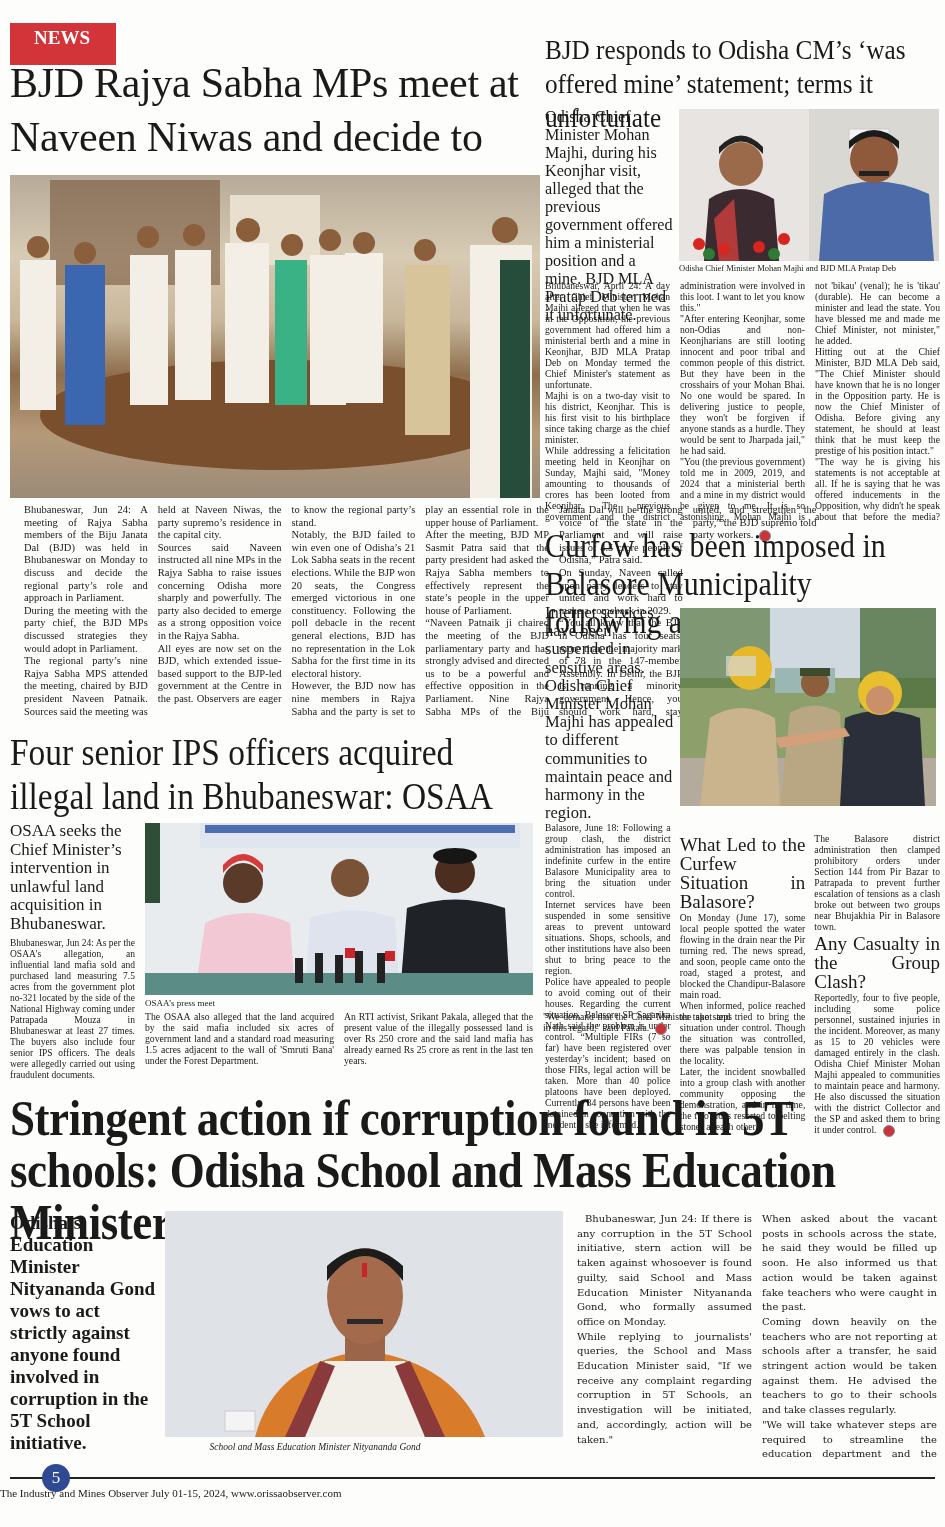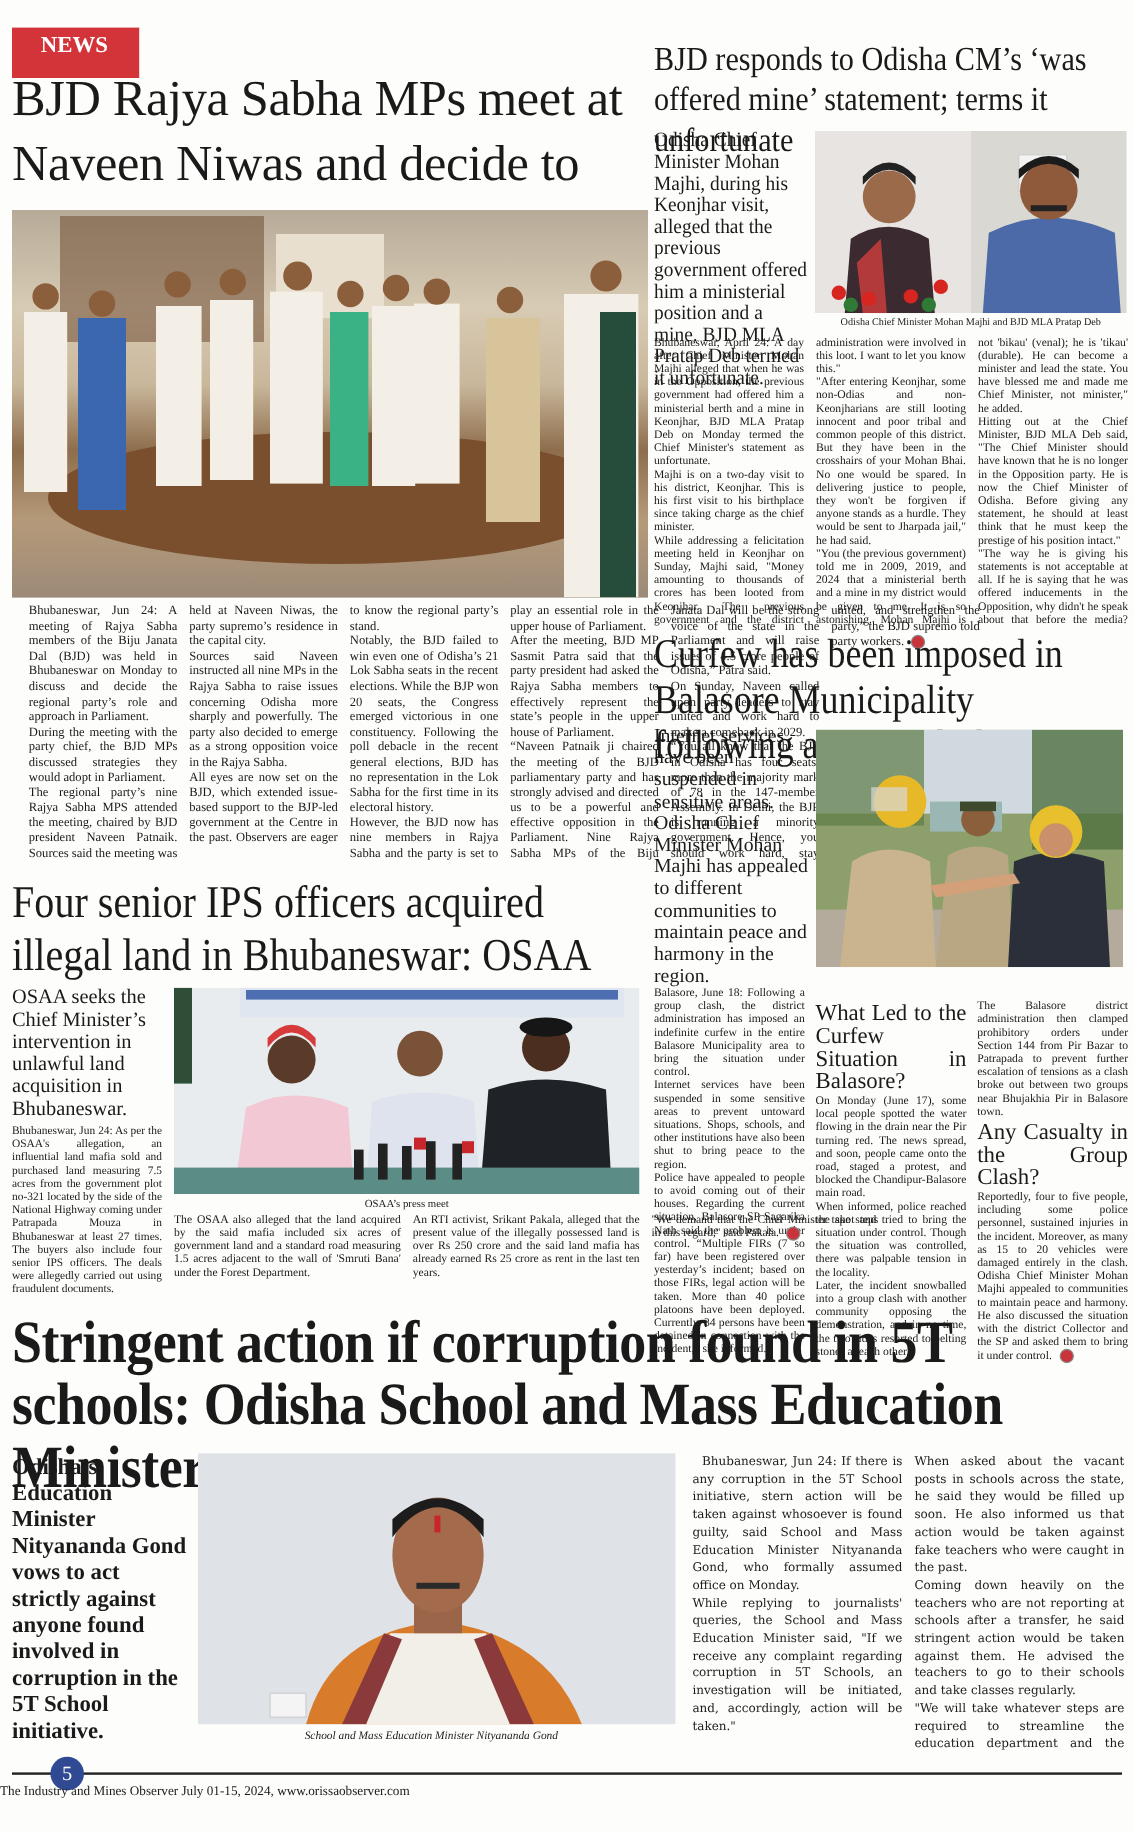--- a/index.html
+++ b/index.html
@@ -9,21 +9,21 @@
 .news-badge{left:10px;top:23px;width:106px;height:42px;background:#d2343a;color:#fff;font-weight:bold;font-size:19px;line-height:30px;padding-left:24px}
 .head1{left:10px;top:56px;width:530px;font-size:42px;line-height:54px;letter-spacing:-0.3px}
 .head2{left:545px;top:33px;width:395px;font-size:28px;line-height:34px;transform:scaleX(.9);transform-origin:left top;width:440px}
 .head3{left:545px;top:527px;width:440px;font-size:34px;line-height:38px;transform:scaleX(.88);transform-origin:left top}
 .head4{left:10px;top:730px;width:600px;font-size:38px;line-height:44px;transform:scaleX(.88);transform-origin:left top}
 .head5{left:10px;top:1092px;width:1040px;font-size:50px;line-height:52px;font-weight:bold;transform:scaleX(.9);transform-origin:left top;letter-spacing:-0.5px}
 .deck{font-size:18px;line-height:19px}
 .body-txt{font-size:10.5px;line-height:12.6px;text-align:justify;hyphens:auto}
 .body-txt p{margin:0}
 .photo{overflow:hidden}
-.caption{font-size:10px;text-align:center}
+.caption{font-size:10px;}
 .end-icon{display:inline-block;width:12px;height:12px;border-radius:50%;background:#c9343a;border:1.5px solid #8a8a8a;vertical-align:middle;margin-left:6px}
 .subhead{font-size:19px;line-height:19px;margin:2px 0 1px 0}
 .footer-line{left:10px;top:1477px;width:925px;height:2px;background:#222}
 .page-num{left:42px;top:1464px;width:28px;height:28px;border-radius:50%;background:#2f4a93;color:#fff;font-size:17px;text-align:center;line-height:28px}
 .footer-text{left:0;top:1487px;width:945px;font-size:11px}
 </style>
 </head>
 <body>
 
 <div class="abs news-badge">NEWS</div>
@@ -208,21 +208,21 @@
     <path d="M140 226 L160 150 L240 150 L260 226Z" fill="#f2efe9"></path>
     <path d="M120 226 L155 150 L170 155 L140 226Z" fill="#8a3a3a"></path>
     <path d="M280 226 L245 150 L230 155 L260 226Z" fill="#8a3a3a"></path>
     <rect x="180" y="120" width="40" height="30" fill="#9a6548"></rect>
     <ellipse cx="200" cy="85" rx="38" ry="48" fill="#a36a4c"></ellipse>
     <path d="M162 70 Q200 20 238 70 L238 55 Q200 20 162 55Z" fill="#1c1c1c"></path>
     <rect x="182" y="108" width="36" height="5" fill="#2a2a2a"></rect>
     <rect x="197" y="52" width="5" height="14" fill="#c9262c"></rect>
   </svg>
 </div>
-<div class="abs caption" style="left:165px;top:1442px;width:300px;text-align:right;font-style:italic;font-size:9.5px">School and Mass Education Minister Nityananda Gond</div>
+<div class="abs caption" style="left:165px;top:1442px;width:300px;text-align:center;font-style:italic;font-size:9.5px">School and Mass Education Minister Nityananda Gond</div>
 <div class="abs body-txt" style="left:577px;top:1212px;width:360px;column-count:2;column-gap:10px;height:250px;font-size:11px;line-height:14.7px;font-family:'DejaVu Serif',serif;font-size:10px">
   <p style="text-indent:8px">Bhubaneswar, Jun 24: If there is any corruption in the 5T School initiative, stern action will be taken against whosoever is found guilty, said School and Mass Education Minister Nityananda Gond, who formally assumed office on Monday.</p>
   <p>While replying to journalists' queries, the School and Mass Education Minister said, "If we receive any complaint regarding corruption in 5T Schools, an investigation will be initiated, and, accordingly, action will be taken."</p>
   <p>When asked about the vacant posts in schools across the state, he said they would be filled up soon. He also informed us that action would be taken against fake teachers who were caught in the past.</p>
   <p>Coming down heavily on the teachers who are not reporting at schools after a transfer, he said stringent action would be taken against them. He advised the teachers to go to their schools and take classes regularly.</p>
   <p><span>"We will take whatever steps are required to streamline the education department and the qualitative improvement of education. As an ST &amp; SC Development Minister, we are also committed to taking the benefits of government schemes to the ground level.</span></p>
 </div>
 
 <div class="abs footer-line"></div>
 <div class="abs page-num">5</div>

